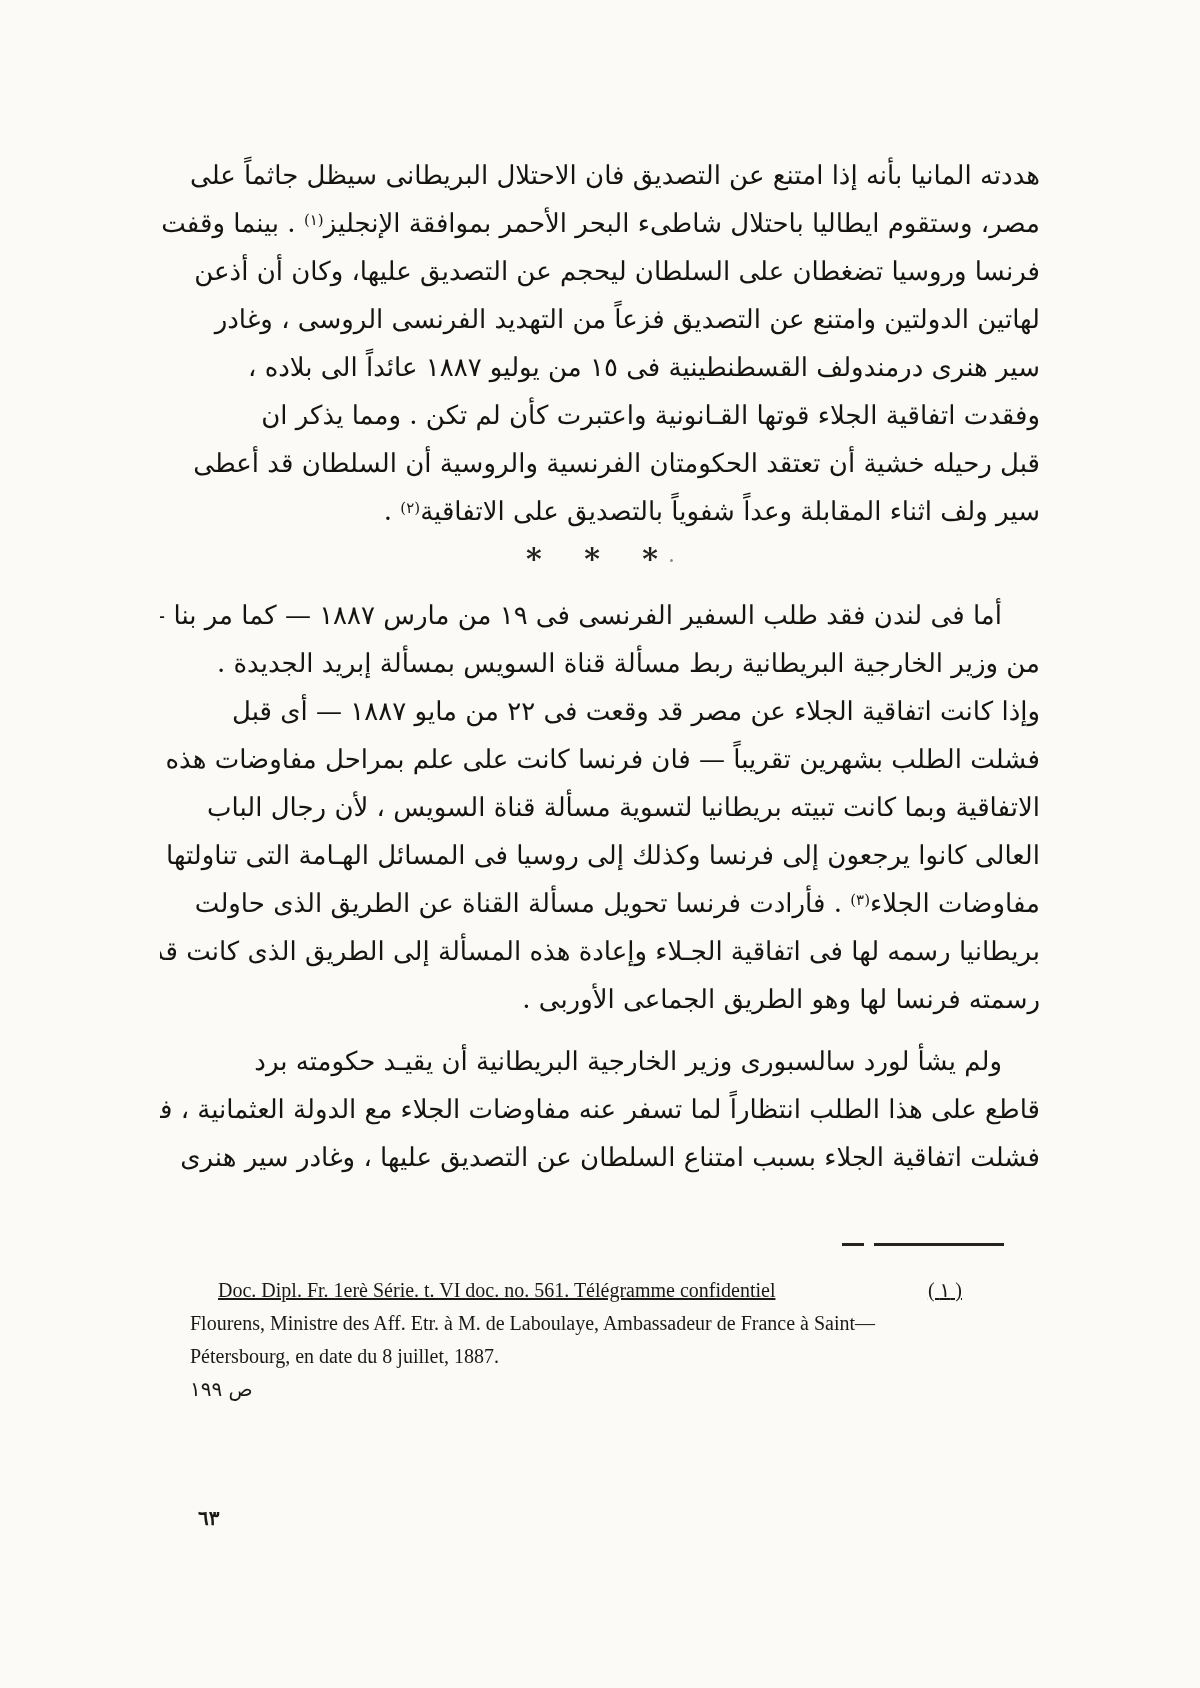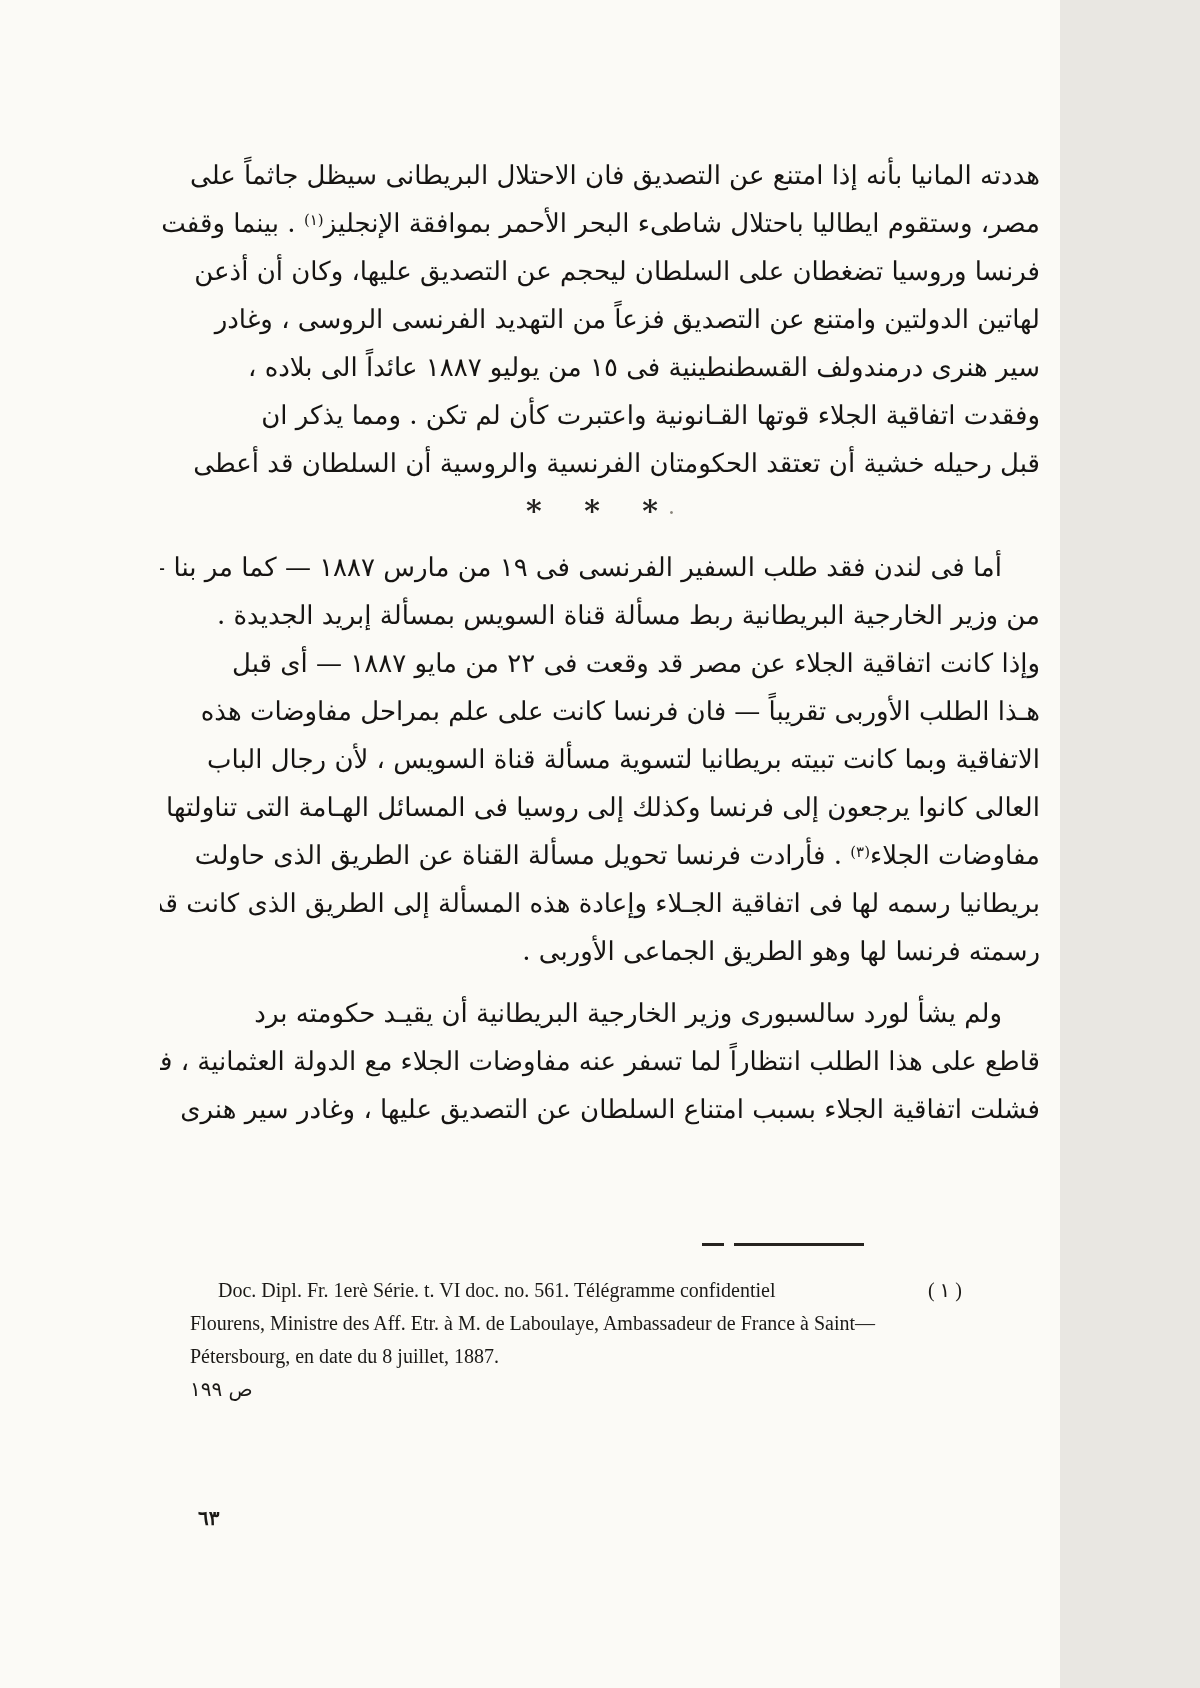--- a/index.html
+++ b/index.html
@@ -1,17 +1,17 @@
 <!DOCTYPE html>
 <html lang="ar"><head>
 <meta charset="utf-8">
 <style>
   html,body{margin:0;padding:0;}
   body{width:1200px;height:1688px;background:#e9e7e2;font-family:"DejaVu Serif","Liberation Serif",serif;}
-  .page{position:relative;width:1060px;height:1688px;background:#fbfaf6;overflow:hidden;color:#1c1a17;}
+  .page{position:relative;width:1200px;height:1688px;background:#fbfaf6;overflow:hidden;color:#1c1a17;}
 
   
   .main{position:absolute;top:151px;left:160px;width:880px;direction:rtl;
         font-size:26px;color:#161412;}
   .jl{height:48px;line-height:48px;overflow:hidden;text-align:justify;white-space:nowrap;}
   .jl::after{content:"";display:inline-block;width:100%;height:0;}
   .el{height:48px;line-height:48px;overflow:hidden;text-align:start;white-space:nowrap;}
   .indent{padding-right:38px;}
   .p2{margin-top:8px;}
   .p3{margin-top:14px;}
@@ -24,21 +24,21 @@
 
   
   .fn-rule{position:absolute;top:1243px;right:196px;width:162px;height:4px;}
   .fn-rule .short{position:absolute;left:0;top:0;width:22px;height:3px;background:#26231f;}
   .fn-rule .long{position:absolute;left:32px;top:0;width:130px;height:3px;background:#26231f;}
 
   
   .footnotes{position:absolute;top:1274px;left:190px;width:830px;font-size:20px;color:#1b1916;}
   .fline{height:33px;line-height:33px;overflow:hidden;white-space:nowrap;}
   .f1{direction:ltr;font-family:"Liberation Serif","DejaVu Serif",serif;}
-  .f1-row1{display:flex;align-items:flex-start;}
+  .f1-row1{display:flex;align-items:flex-start;text-decoration:underline;}
   .f1-row1 .ftext{flex:1;padding-left:28px;text-align:left;}
   .f1-row1 .fmark{padding-right:58px;font-size:20px;}
   .fjust{text-align:justify;}
   .fjust::after{content:"";display:inline-block;width:100%;height:0;}
   .f2,.f3{direction:rtl;}
   .f2-l2{text-align:start;padding-right:36px;}
   .f3-l2{text-align:left;padding-right:40px;}
 
   
   .page-number{position:absolute;top:1506px;left:198px;font-size:20px;font-weight:bold;color:#1b1916;}
@@ -50,31 +50,32 @@
 
   <div class="main">
 
     <div class="jl">هددته المانيا بأنه إذا امتنع عن التصديق فان الاحتلال البريطانى سيظل جاثماً على</div>
     <div class="jl"><span>مصر، وستقوم ايطاليا باحتلال شاطىء البحر الأحمر بموافقة الإنجليز</span><sup class="fnref">(١)</sup><span> . بينما وقفت</span></div>
     <div class="jl">فرنسا وروسيا تضغطان على السلطان ليحجم عن التصديق عليها، وكان أن أذعن</div>
     <div class="jl">لهاتين الدولتين وامتنع عن التصديق فزعاً من التهديد الفرنسى الروسى ، وغادر</div>
     <div class="jl">سير هنرى درمندولف القسطنطينية فى ١٥ من يوليو ١٨٨٧ عائداً الى بلاده ،</div>
     <div class="jl">وفقدت اتفاقية الجلاء قوتها القـانونية واعتبرت كأن لم تكن . ومما يذكر ان</div>
     <div class="jl">قبل رحيله خشية أن تعتقد الحكومتان الفرنسية والروسية أن السلطان قد أعطى</div>
+    <div class="el"><span>سير ولف اثناء المقابلة وعداً شفوياً بالتصديق على الاتفاقية</span><sup class="fnref">(٢)</sup><span> .</span></div>
 
     <div class="sep-row">
       <span class="sep-stars">* * *</span>
       <span class="sep-dot">·</span>
     </div>
 
     <div class="p2">
       <div class="jl indent">أما فى لندن فقد طلب السفير الفرنسى فى ١٩ من مارس ١٨٨٧ — كما مر بنا —</div>
       <div class="jl">من وزير الخارجية البريطانية ربط مسألة قناة السويس بمسألة إبريد الجديدة .</div>
       <div class="jl">وإذا كانت اتفاقية الجلاء عن مصر قد وقعت فى ٢٢ من مايو ١٨٨٧ — أى قبل</div>
-      <div class="jl">هـذا الطلب الأوربى تقريباً — فان فرنسا كانت على علم بمراحل مفاوضات هذه</div>
+      <div class="jl">فشلت الطلب بشهرين تقريباً — فان فرنسا كانت على علم بمراحل مفاوضات هذه</div>
       <div class="jl">الاتفاقية وبما كانت تبيته بريطانيا لتسوية مسألة قناة السويس ، لأن رجال الباب</div>
       <div class="jl">العالى كانوا يرجعون إلى فرنسا وكذلك إلى روسيا فى المسائل الهـامة التى تناولتها</div>
       <div class="jl"><span>مفاوضات الجلاء</span><sup class="fnref">(٣)</sup><span> . فأرادت فرنسا تحويل مسألة القناة عن الطريق الذى حاولت</span></div>
       <div class="jl">بريطانيا رسمه لها فى اتفاقية الجـلاء وإعادة هذه المسألة إلى الطريق الذى كانت قد</div>
       <div class="el">رسمته فرنسا لها وهو الطريق الجماعى الأوربى .</div>
     </div>
 
     <div class="p3">
       <div class="jl indent">ولم يشأ لورد سالسبورى وزير الخارجية البريطانية أن يقيـد حكومته برد</div>
       <div class="jl">قاطع على هذا الطلب انتظاراً لما تسفر عنه مفاوضات الجلاء مع الدولة العثمانية ، فلما</div>

